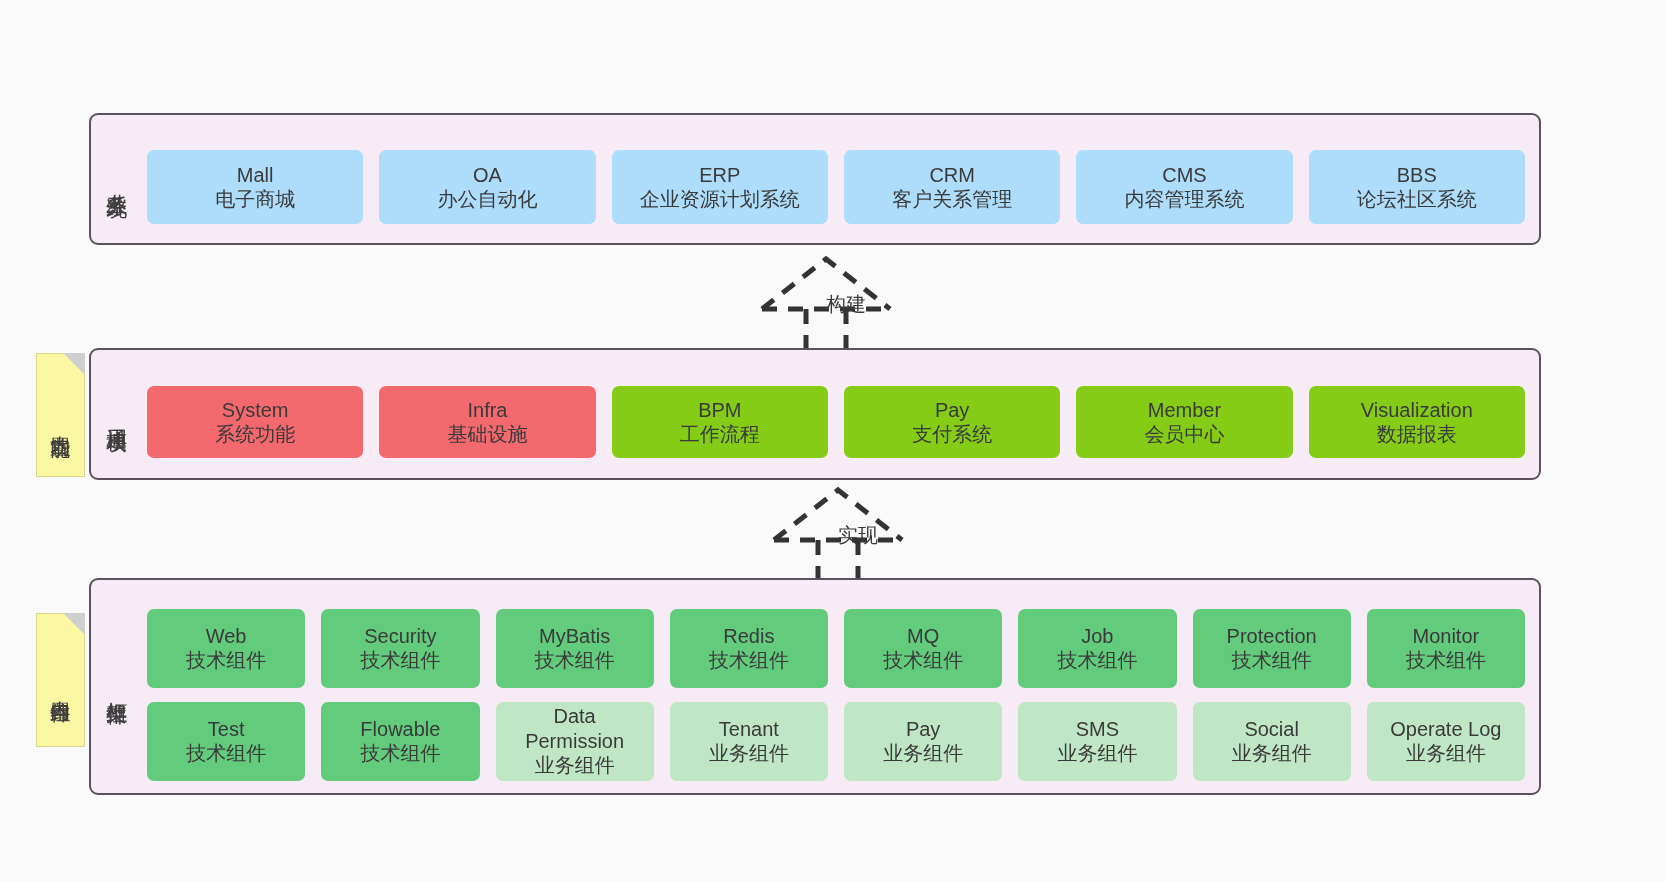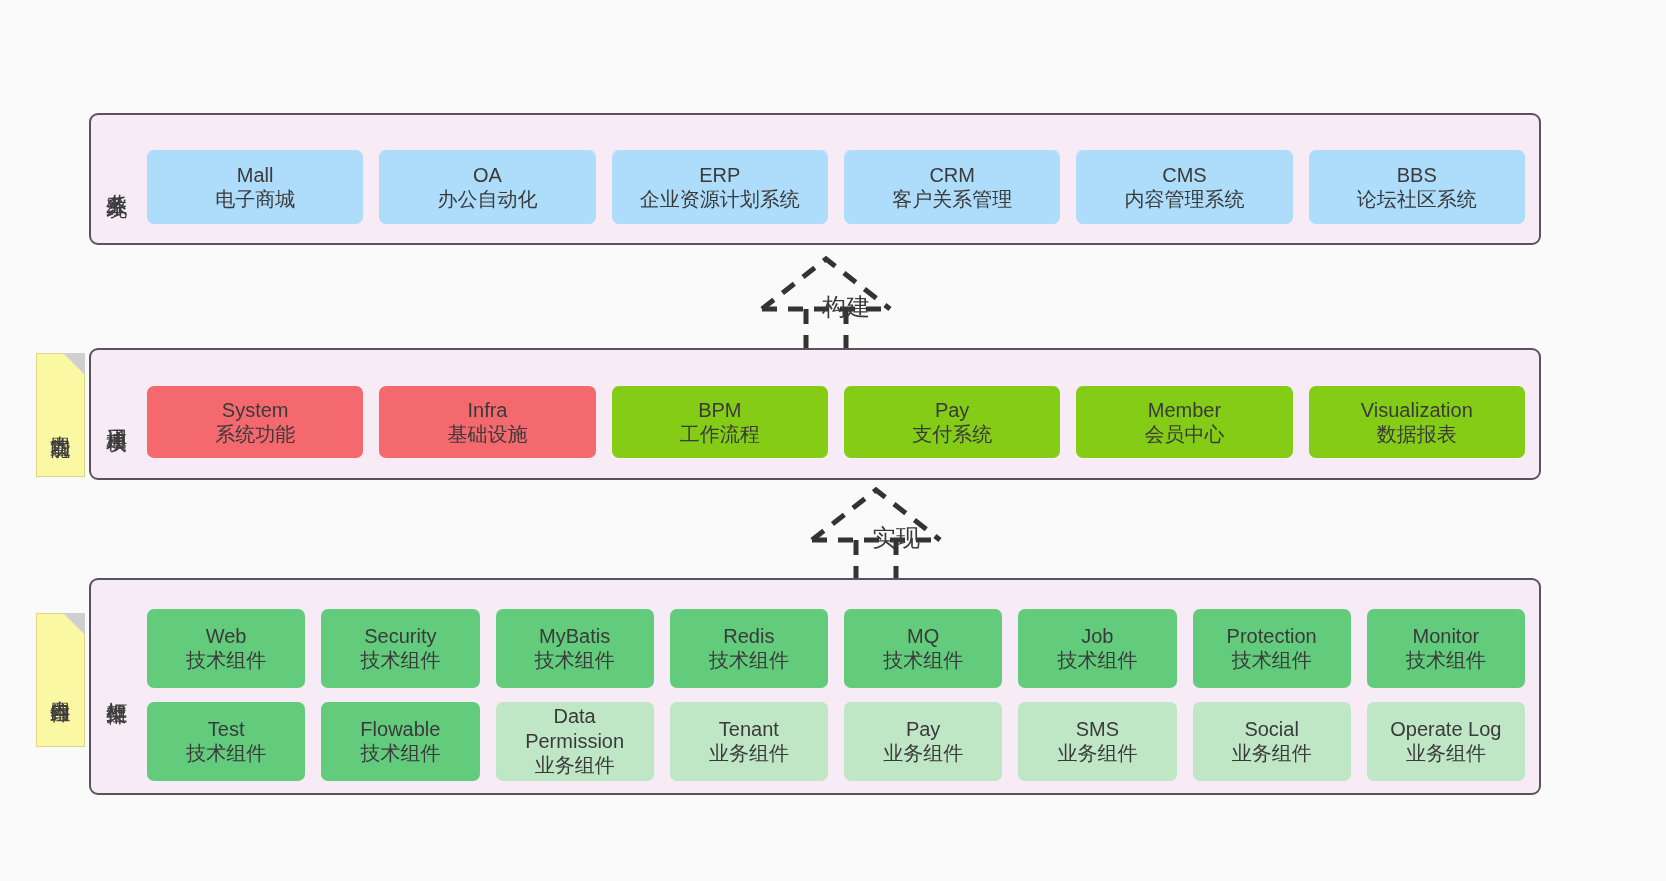--- a/index.html
+++ b/index.html
@@ -146,29 +146,29 @@
   #sticky-common    { left: 36px; top: 353px; height: 124px; }
   #sticky-framework { left: 36px; top: 613px; height: 134px; }
 
   
   .connector {
     position: absolute;
     width: 200px;
     height: 110px;
   }
   #connector-build  { left: 742px; top: 247px; }
-  #connector-impl   { left: 792px; top: 478px; }
+  #connector-impl   { left: 754px; top: 478px; }
   .connector svg { display: block; width: 100%; height: 100%; }
   .connector .conn-label {
     position: absolute;
     left: 0;
     right: 0;
     top: 46px;
     text-align: center;
-    font-size: 24px;
+    font-size: 20px;
     color: #3a3a3a;
     background: transparent;
     pointer-events: none;
   }
   #connector-build .conn-label  { top: 44px; left: 8px; }
   #connector-impl  .conn-label  { top: 44px; left: 8px; }
 </style>
 </head>
 <body>
 

